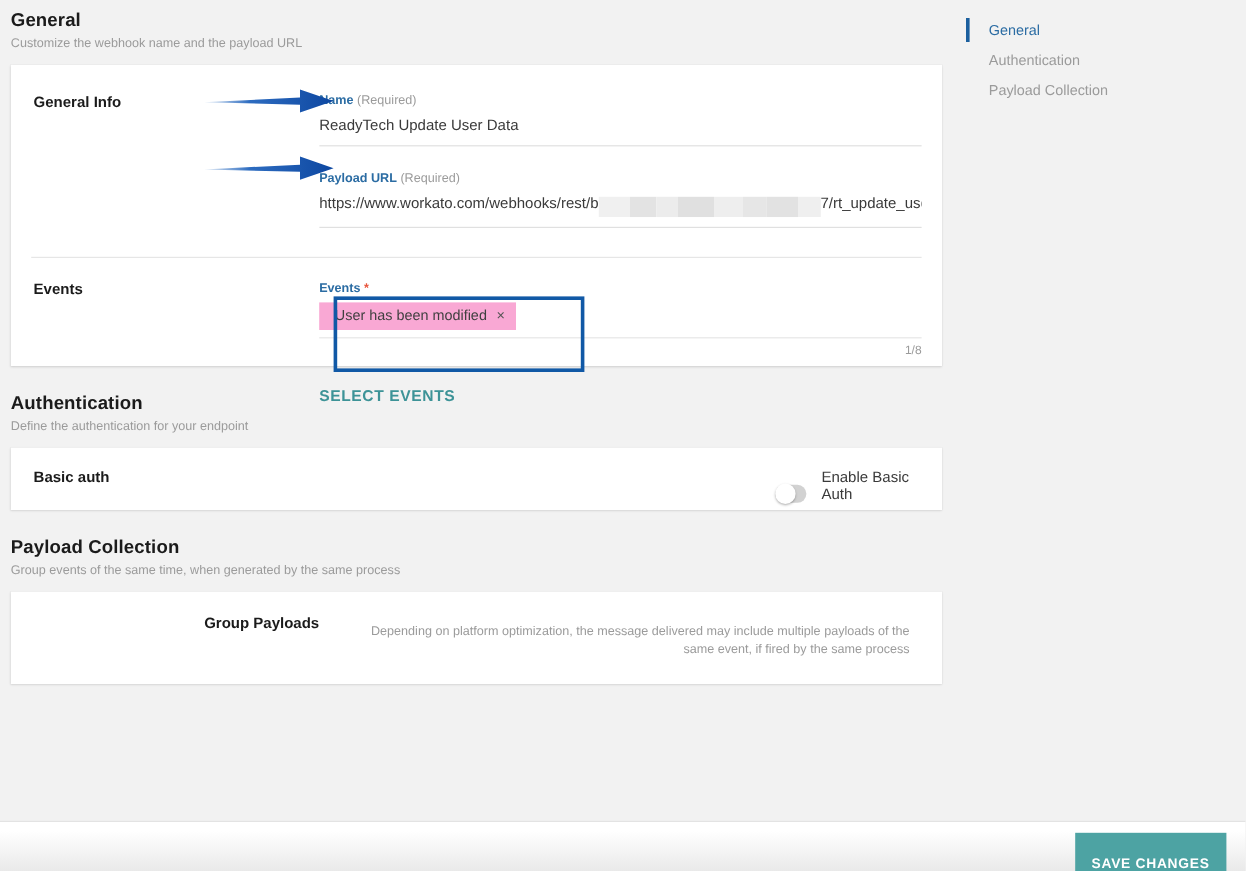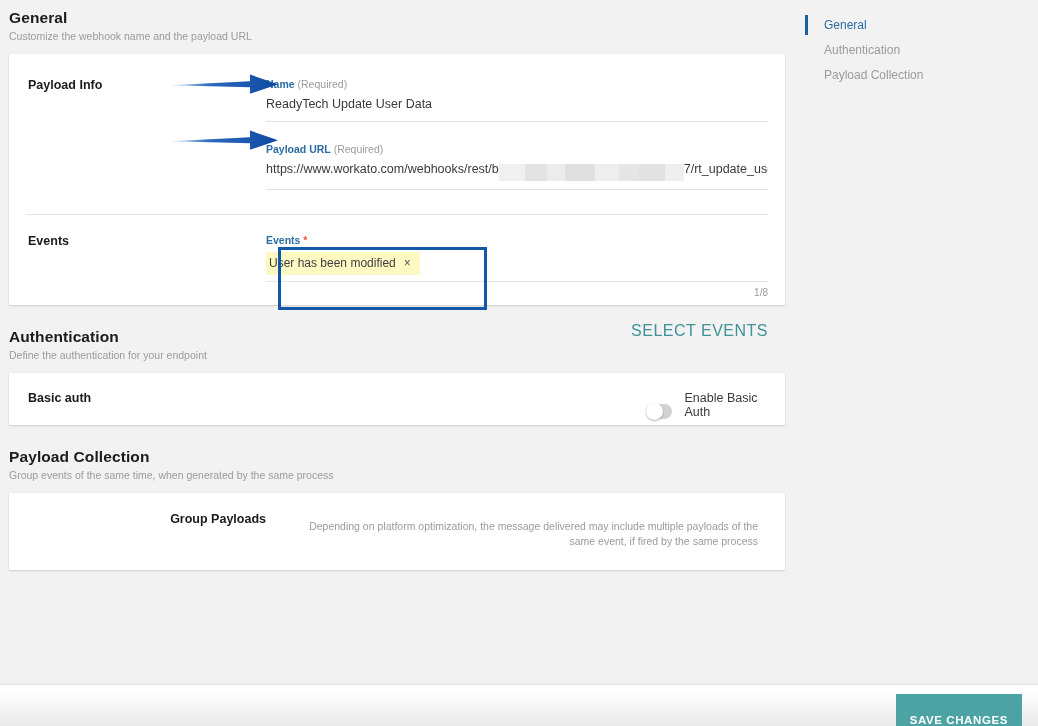--- a/index.html
+++ b/index.html
@@ -59,29 +59,29 @@
 
   
   .events-highlight {
     position: absolute; left: 269px; top: 193px;
     width: 209px; height: 63px;
     border: 3px solid #1159a6;
     background: transparent; pointer-events: none;
   }
   .chip {
     display: inline-flex; align-items: center;
-    background: #fef9c3; color: #3f3f3f;
-    font-size: 12px; padding: 4px 9px 5px 3px; line-height: 14px;
+    background: #f9a8d4; color: #3f3f3f;
+    font-size: 12px; padding: 4px 9px 5px 13px; line-height: 14px;
   }
   .chip .x { margin-left: 8px; font-size: 12px; color: #555; }
   .events-underline { height: 1px; background: #e6e6e6; margin-top: 6px; }
   .counter { font-size: 10px; color: #9b9b9b; text-align: right; margin-top: 5px; }
   .select-events {
-    color: #3d9397; font-size: 16px; font-weight: normal;
-    letter-spacing: .5px; text-align: right;
+    color: #3d9397; font-size: 13px; font-weight: bold;
+    letter-spacing: .5px; 
   }
 
   
   .toggle-wrap { display: flex; align-items: flex-end; }
   .toggle {
     width: 31px; height: 15px; border-radius: 8px; background: #d2d2d2;
     position: relative; margin-right: 13px;
   }
   .toggle .knob {
     position: absolute; left: 0; top: -1px;
@@ -138,21 +138,21 @@
   <div class="content">
 
     <div class="section-head" style="padding-top:8px;">
       <div class="section-title">General</div>
       <div class="section-sub">Customize the webhook name and the payload URL</div>
     </div>
 
     <div class="card" style="height:251px;">
 
       <div class="row" style="padding-top:24px;">
-        <div class="row-label">Payload Info</div>
+        <div class="row-label">General Info</div>
         <div style="flex:1; padding-right:17px; overflow:hidden;">
 
           <div class="field">
             <div class="field-label">
               <span class="lbl">Name</span>
               <span class="req">(Required)</span>
             </div>
             <div class="field-value">ReadyTech Update User Data</div>
             <div class="field-underline"></div>
           </div>

